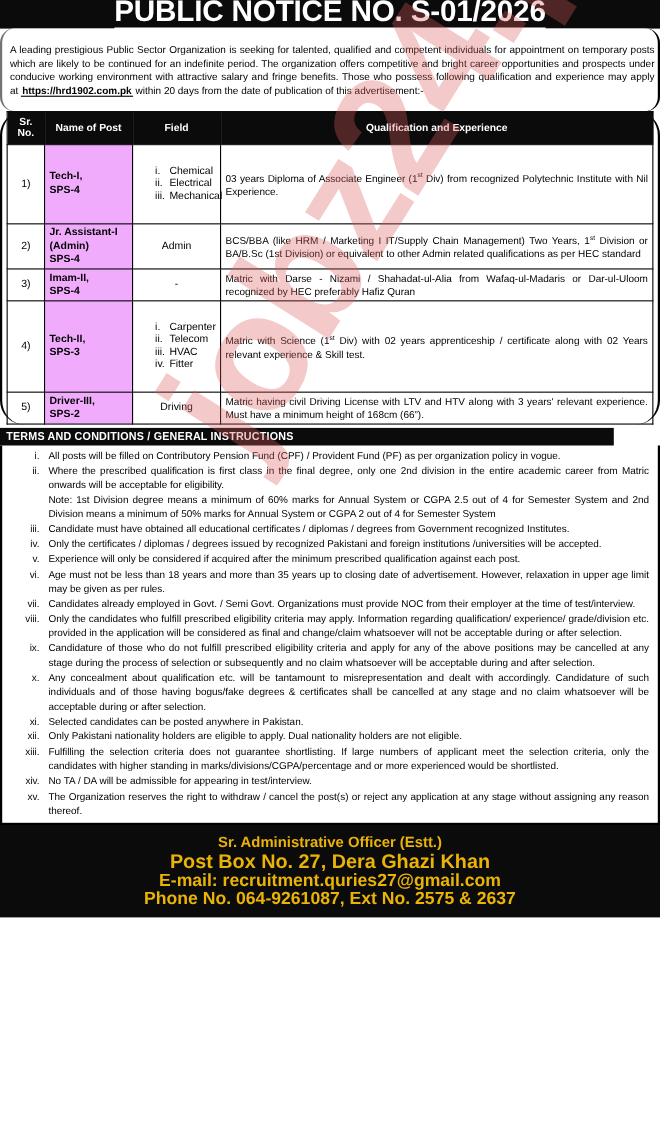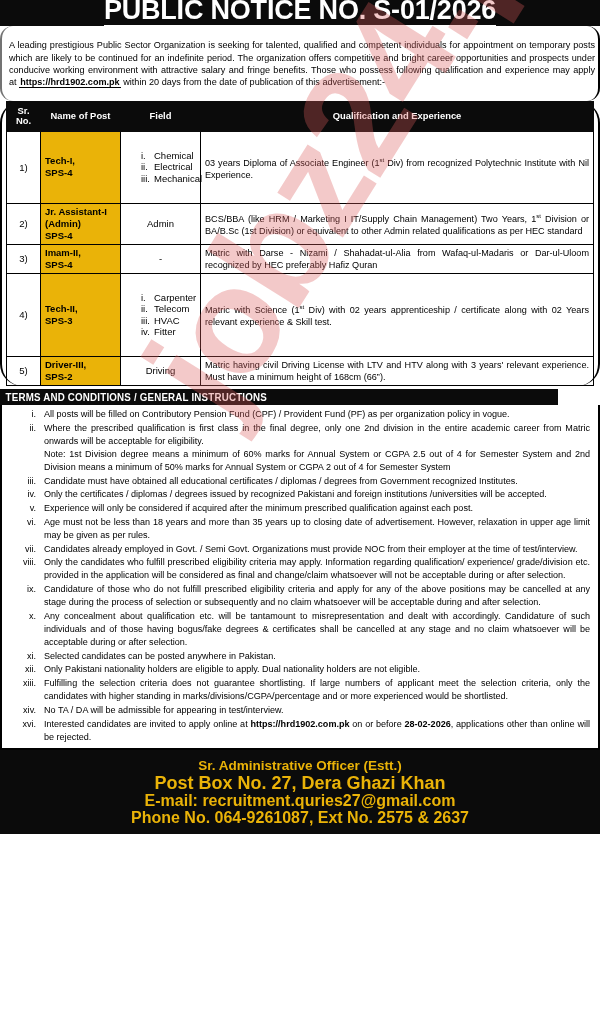--- a/index.html
+++ b/index.html
@@ -82,21 +82,21 @@
     background:#0b0b0b;
     color:#fff;
     font-size:9.4px;
     font-weight:bold;
     text-align:center;
     padding:4px 2px;
     line-height:10.5px;
     border:1px solid #0b0b0b;
   }
   td.c-sr{ width:34px; text-align:center; font-size:9.6px; vertical-align:bottom; padding-bottom:6px;}
-  td.c-post{ width:80px; background:#eab308; font-weight:bold; font-size:9.5px; line-height:12px;}
+  td.c-post{ width:80px; background:#f0abfc; font-weight:bold; font-size:9.5px; line-height:12px;}
   td.c-field{ width:80px; font-size:9.5px; line-height:11.6px;}
   td.c-field.center{ text-align:center; }
   td.c-qual{ font-size:9.1px; line-height:12px; text-align:justify; vertical-align:top; padding-top:4px;}
   .ol-list{ margin:16px; padding:0; list-style:none; }
   .ol-list li{ white-space:nowrap; }
   .ol-list li .rn{ display:inline-block; width:13px; }
   sup{ font-size:6px; vertical-align:super; }
 
   
   .terms-bar{
@@ -271,21 +271,21 @@
         <li><span class="num">v.</span>Experience will only be considered if acquired after the minimum prescribed qualification against each post.</li>
         <li><span class="num">vi.</span>Age must not be less than 18 years and more than 35 years up to closing date of advertisement. However, relaxation in upper age limit may be given as per rules.</li>
         <li><span class="num">vii.</span>Candidates already employed in Govt. / Semi Govt. Organizations must provide NOC from their employer at the time of test/interview.</li>
         <li><span class="num">viii.</span>Only the candidates who fulfill prescribed eligibility criteria may apply. Information regarding qualification/ experience/ grade/division etc. provided in the application will be considered as final and change/claim whatsoever will not be acceptable during or after selection.</li>
         <li><span class="num">ix.</span>Candidature of those who do not fulfill prescribed eligibility criteria and apply for any of the above positions may be cancelled at any stage during the process of selection or subsequently and no claim whatsoever will be acceptable during and after selection.</li>
         <li><span class="num">x.</span>Any concealment about qualification etc. will be tantamount to misrepresentation and dealt with accordingly. Candidature of such individuals and of those having bogus/fake degrees &amp; certificates shall be cancelled at any stage and no claim whatsoever will be acceptable during or after selection.</li>
         <li><span class="num">xi.</span>Selected candidates can be posted anywhere in Pakistan.</li>
         <li><span class="num">xii.</span>Only Pakistani nationality holders are eligible to apply. Dual nationality holders are not eligible.</li>
         <li><span class="num">xiii.</span>Fulfilling the selection criteria does not guarantee shortlisting. If large numbers of applicant meet the selection criteria, only the candidates with higher standing in marks/divisions/CGPA/percentage and or more experienced would be shortlisted.</li>
         <li><span class="num">xiv.</span>No TA / DA will be admissible for appearing in test/interview.</li>
-        <li><span class="num">xvi.</span>Interested candidates are invited to apply online at <b>https://hrd1902.com.pk</b> on or before <b>28-02-2026</b>, applications other than online will be rejected.</li>
+        <li><span class="num">xv.</span>The Organization reserves the right to withdraw / cancel the post(s) or reject any application at any stage without assigning any reason thereof.</li>
       </ol>
   </div>
 
   <div class="footer">
     <div class="l1">Sr. Administrative Officer (Estt.)</div>
     <div class="l2">Post Box No. 27, Dera Ghazi Khan</div>
     <div class="l3">E-mail: recruitment.quries27@gmail.com</div>
     <div class="l4">Phone No. 064-9261087, Ext No. 2575 &amp; 2637</div>
   </div>
 

